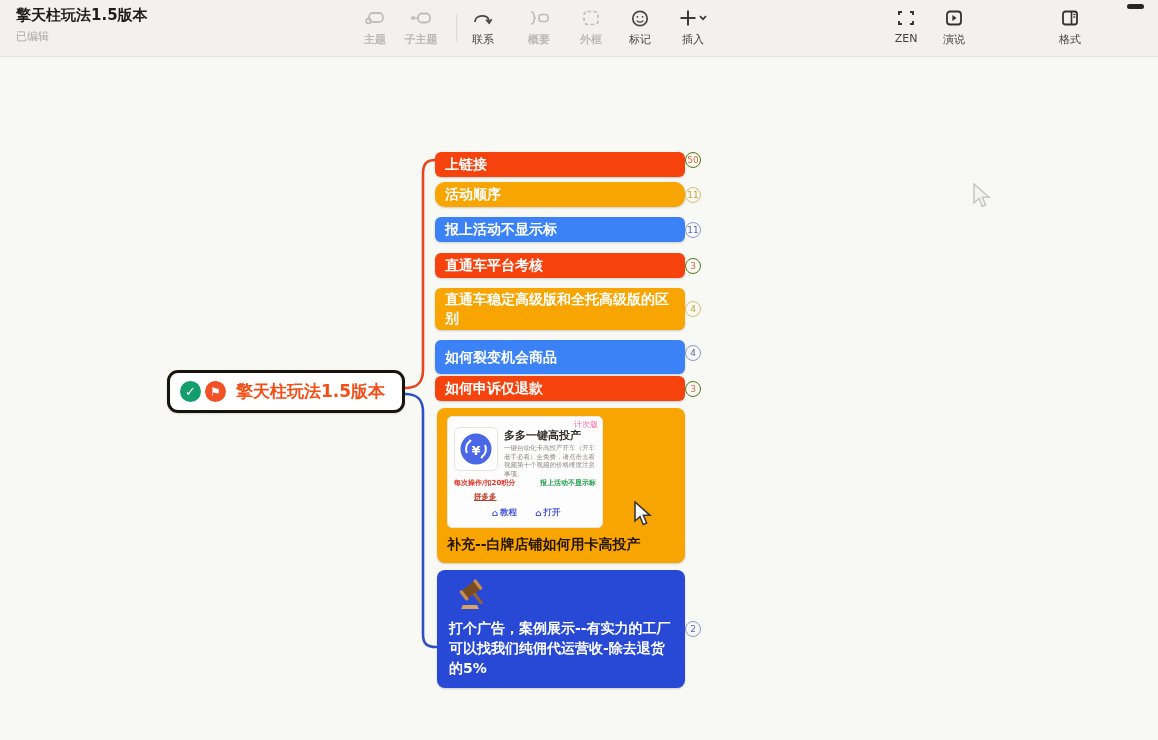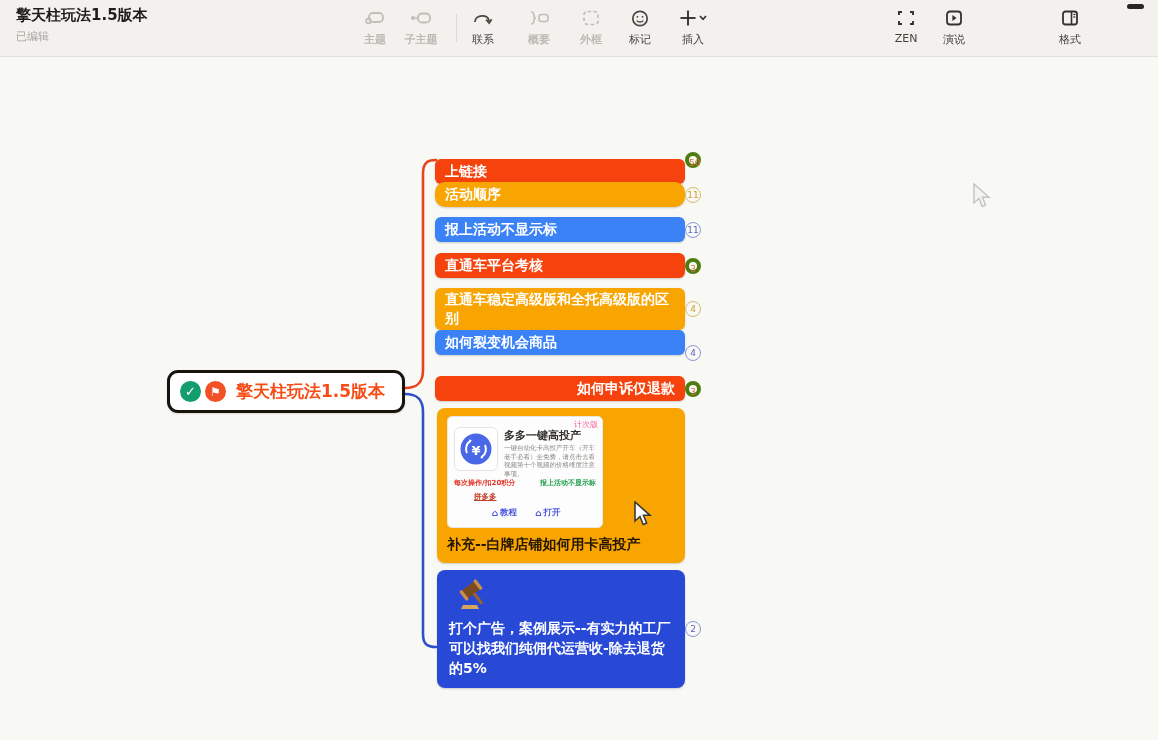--- a/index.html
+++ b/index.html
@@ -27,21 +27,21 @@
   .mini-circle.green { background:#149e6d; }
   .mini-circle.redflag { background:#f25128; font-size:12px; }
 
   
   .node { position:absolute; left:435px; width:250px; border-radius:6px; color:#fff; font-weight:600; font-size:14px; display:flex; align-items:center; padding:0 10px; box-shadow:0 1px 2px rgba(0,0,0,.18); line-height:19px; }
   .node.red   { background:#f6430e; }
   .node.amber { background:#f8a502; }
   .node.blue  { background:#3b82f6; }
 
   .badge { position:absolute; left:685px; width:16px; height:16px; border-radius:50%; font-size:9px; line-height:15px; text-align:center; background:transparent; }
-  .badge.red   { color:#dd6a43; border:4px solid #4d7c0f; }
+  .badge.red   { color:#dd6a43; border:1px solid #4d7c0f; }
   .badge.amber { color:#cfa12e; border:1px solid #d9bc6d; }
   .badge.blue  { color:#5568c5; border:1px solid #8a97d2; }
 
   
   .img-node { position:absolute; left:437px; top:350px; width:248px; height:155px; background:#f8a502; border-radius:8px; box-shadow:0 1px 2px rgba(0,0,0,.18); }
   .img-node .node-caption { position:absolute; left:10px; top:128px; font-size:14px; font-weight:600; color:#241600; white-space:nowrap; }
   .card { position:absolute; left:10px; top:8px; width:156px; height:112px; background:#fdfdfd; border:1px solid #e9e7e2; border-radius:5px; overflow:hidden; }
   .card-edition { position:absolute; right:4px; top:2px; font-size:8px; color:#ff5fa0; }
   .card-iconbox { position:absolute; left:6px; top:10px; width:44px; height:44px; border:1px solid #e6e4df; border-radius:6px; display:flex; align-items:center; justify-content:center; background:#fff; }
   .card-title { position:absolute; left:56px; top:11px; font-size:11px; font-weight:bold; color:#33302b; white-space:nowrap; }
@@ -183,39 +183,39 @@
     <path d="M 405 330 C 417 330, 423 325, 423 312 L 423 116 C 423 105, 427 102, 436 102" fill="none" stroke="#e9431c" stroke-width="2.6" stroke-linecap="round"></path>
     <path d="M 405 336 C 417 336, 423 341, 423 354 L 423 576 C 423 586, 427 589, 436 589" fill="none" stroke="#2f50c8" stroke-width="2.6" stroke-linecap="round"></path>
   </svg>
 
   <div class="root-node">
     <span class="mini-circle green">✓</span>
     <span class="mini-circle redflag">⚑</span>
     <span class="root-label">擎天柱玩法1.5版本</span>
   </div>
 
-  <div class="node red" style="top:101px;  height:25px;">
+  <div class="node red" style="top:94px;  height:25px;">
       <span>上链接</span>
     </div>
   <div class="node amber" style="top:124px; height:25px;border-radius:10px;">
       <span>活动顺序</span>
     </div>
   <div class="node blue" style="top:159px; height:25px;">
       <span>报上活动不显示标</span>
     </div>
   <div class="node red" style="top:195px; height:25px;">
       <span>直通车平台考核</span>
     </div>
   <div class="node amber" style="top:230px; height:42px;">
       <span>直通车稳定高级版和全托高级版的区别</span>
     </div>
-  <div class="node blue" style="top:272px; height:25px;">
+  <div class="node blue" style="top:282px; height:34px;">
       <span>如何裂变机会商品</span>
     </div>
-  <div class="node red" style="top:318px; height:25px;justify-content:flex-end;">
+  <div class="node red" style="top:318px; height:25px;">
       <span>如何申诉仅退款</span>
     </div>
 
   <div class="badge red" style="top:94px;">50</div>
   <div class="badge amber" style="top:129px;">11</div>
   <div class="badge blue" style="top:164px;">11</div>
   <div class="badge red" style="top:200px;">3</div>
   <div class="badge amber" style="top:243px;">4</div>
   <div class="badge blue" style="top:287px;">4</div>
   <div class="badge red" style="top:323px;">3</div>

